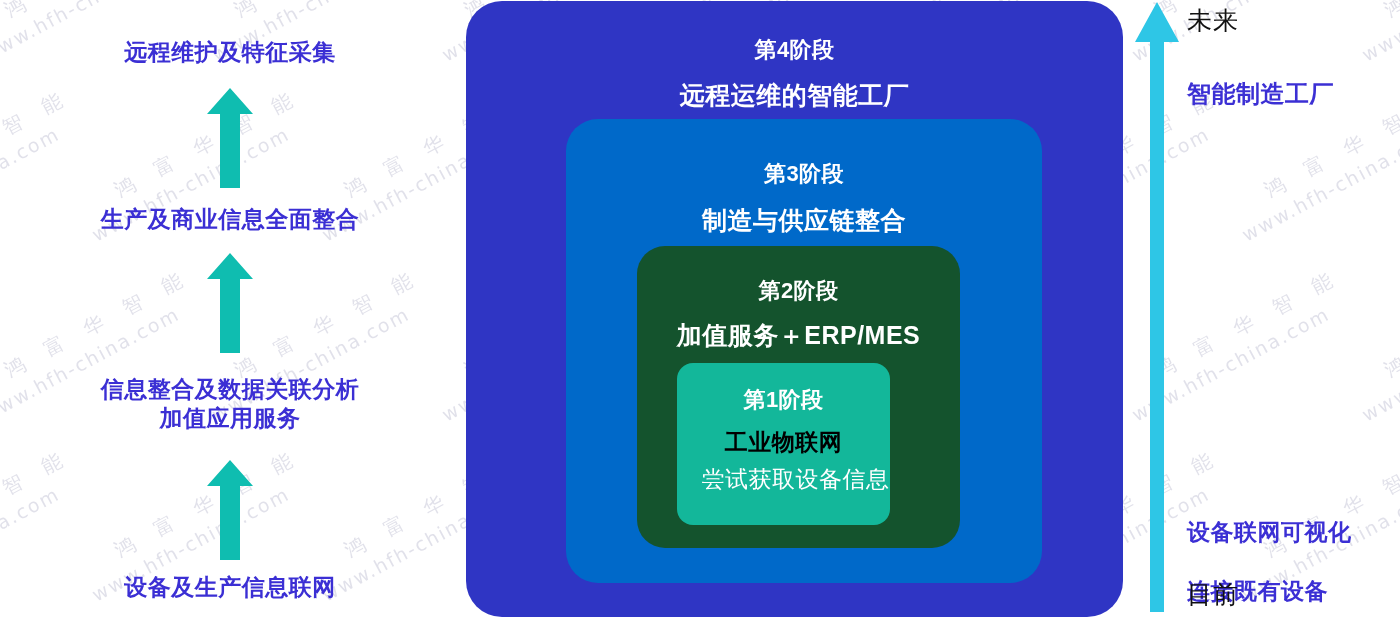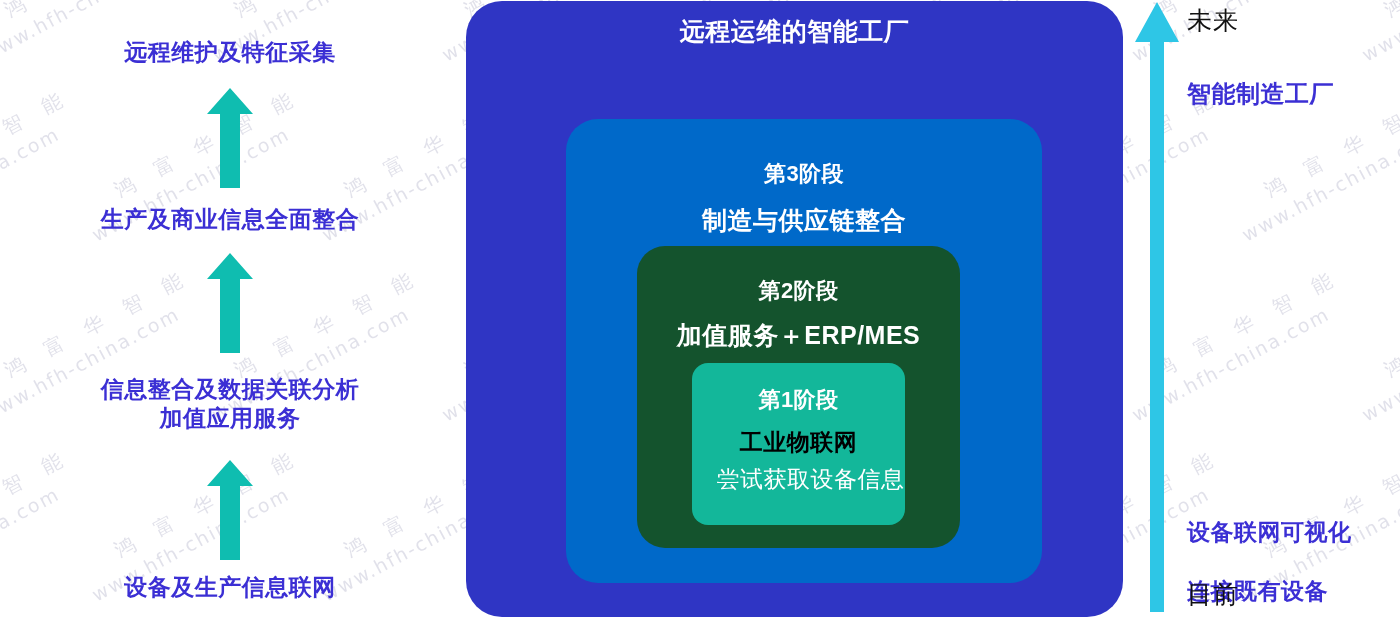--- a/index.html
+++ b/index.html
@@ -264,31 +264,32 @@
   <svg class="left-arrow" style="left:207px; top:460px;" width="46" height="100" viewBox="0 0 46 100">
     <polygon points="23,0 46,26 33,26 33,100 13,100 13,26 0,26" fill="#0fbdb0"></polygon>
   </svg>
 
   <div class="left-label" style="top:573px;">设备及生产信息联网</div>
 </div>
 
 <div id="stage-stack">
 
   <div class="stage-box" id="stage-4">
+    <div class="stage-title">第4阶段</div>
     <div class="stage-sub">远程运维的智能工厂</div>
 
     <div class="stage-box" id="stage-3" style="left:100px; top:118px;">
       <div class="stage-title">第3阶段</div>
       <div class="stage-sub">制造与供应链整合</div>
 
       <div class="stage-box" id="stage-2" style="left:71px; top:127px;">
         <div class="stage-title">第2阶段</div>
         <div class="stage-sub">加值服务＋ERP/MES</div>
 
-        <div class="stage-box" id="stage-1" style="left:55px; top:117px;">
+        <div class="stage-box" id="stage-1" style="left:40px; top:117px;">
           <div class="stage-title">第1阶段</div>
           <div class="stage-sub-dark">工业物联网</div>
           <div class="stage-sub-light">尝试获取设备信息</div>
         </div>
       </div>
     </div>
   </div>
 </div>
 
 <div id="right-column">

